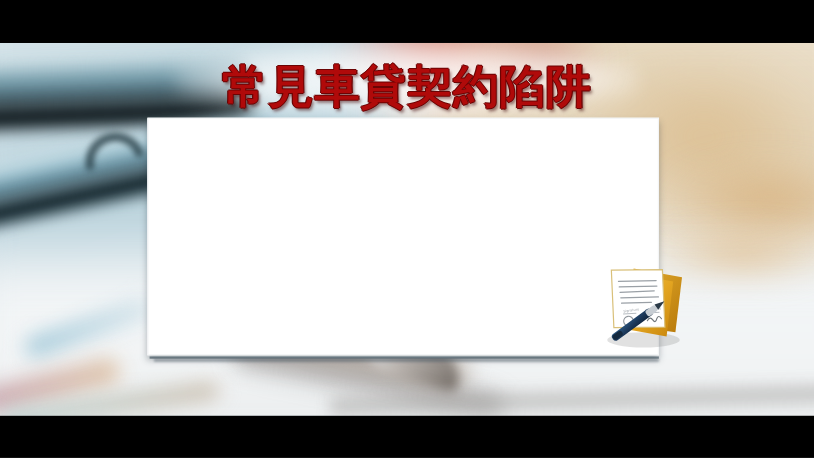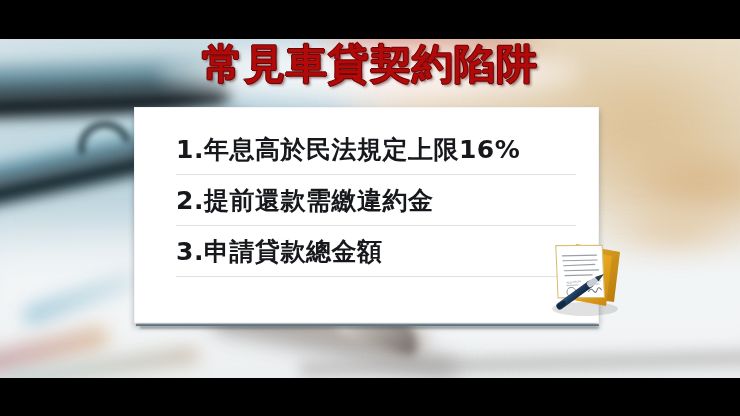--- a/index.html
+++ b/index.html
@@ -185,21 +185,21 @@
 
   
   #title-wrap {
     position: absolute;
     left: 0;
     top: 44px;
     width: 740px;
     height: 56px;
     z-index: 20;
     display: flex;
-    align-items: flex-start;
+    align-items: flex-end;
     justify-content: center;
   }
   #title-haze {
     position: absolute;
     left: 160px;
     top: -4px;
     width: 420px;
     height: 64px;
     background: radial-gradient(ellipse at center, rgba(255,255,255,.92) 0%, rgba(255,255,255,.6) 55%, rgba(255,255,255,0) 80%);
     filter: blur(8px);
@@ -320,31 +320,20 @@
   <div id="title-wrap">
     <div id="title-haze"></div>
     <div id="title">常見車貸契約陷阱</div>
   </div>
 
   <div id="card-underline2"></div>
   <div id="card-underline"></div>
 
   <div id="card">
 
-    <div id="list">
-      <div class="row">
-        <span class="row-text">1.年息高於民法規定上限16%</span>
-      </div>
-      <div class="row">
-        <span class="row-text">2.提前還款需繳違約金</span>
-      </div>
-      <div class="row">
-        <span class="row-text">3.申請貸款總金額</span>
-      </div>
-    </div>
 
     <div id="contract-icon">
       <svg viewBox="0 0 86 90" width="86" height="90" xmlns="http://www.w3.org/2000/svg">
         <defs>
           <linearGradient id="folderG" x1="0" y1="0" x2="1" y2="1">
             <stop offset="0%" stop-color="#f3c64e"></stop>
             <stop offset="55%" stop-color="#e3a521"></stop>
             <stop offset="100%" stop-color="#c8860d"></stop>
           </linearGradient>
           <linearGradient id="folderBack" x1="0" y1="0" x2="1" y2="1">

